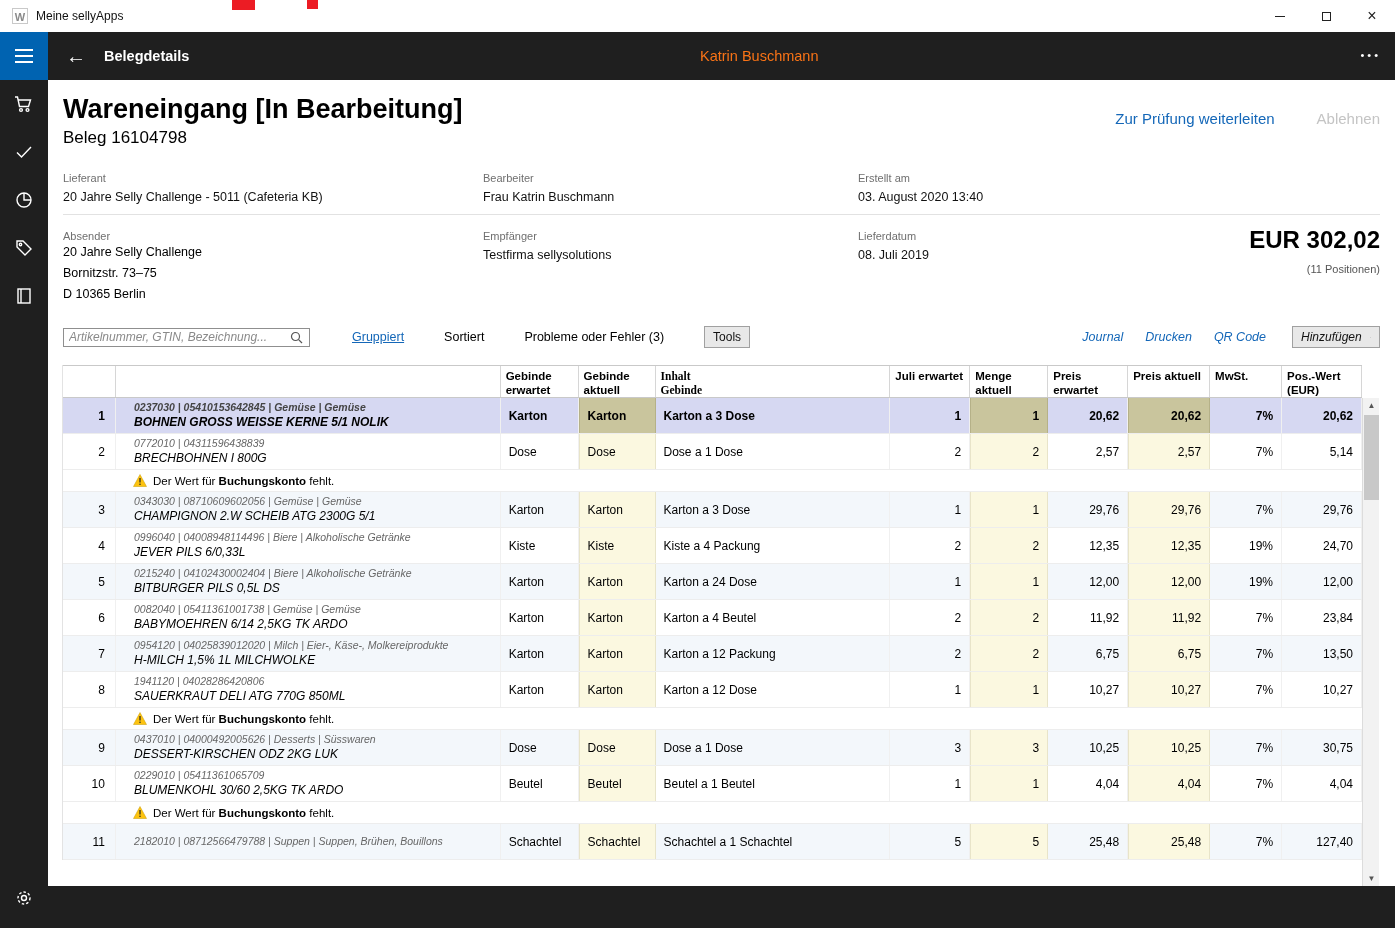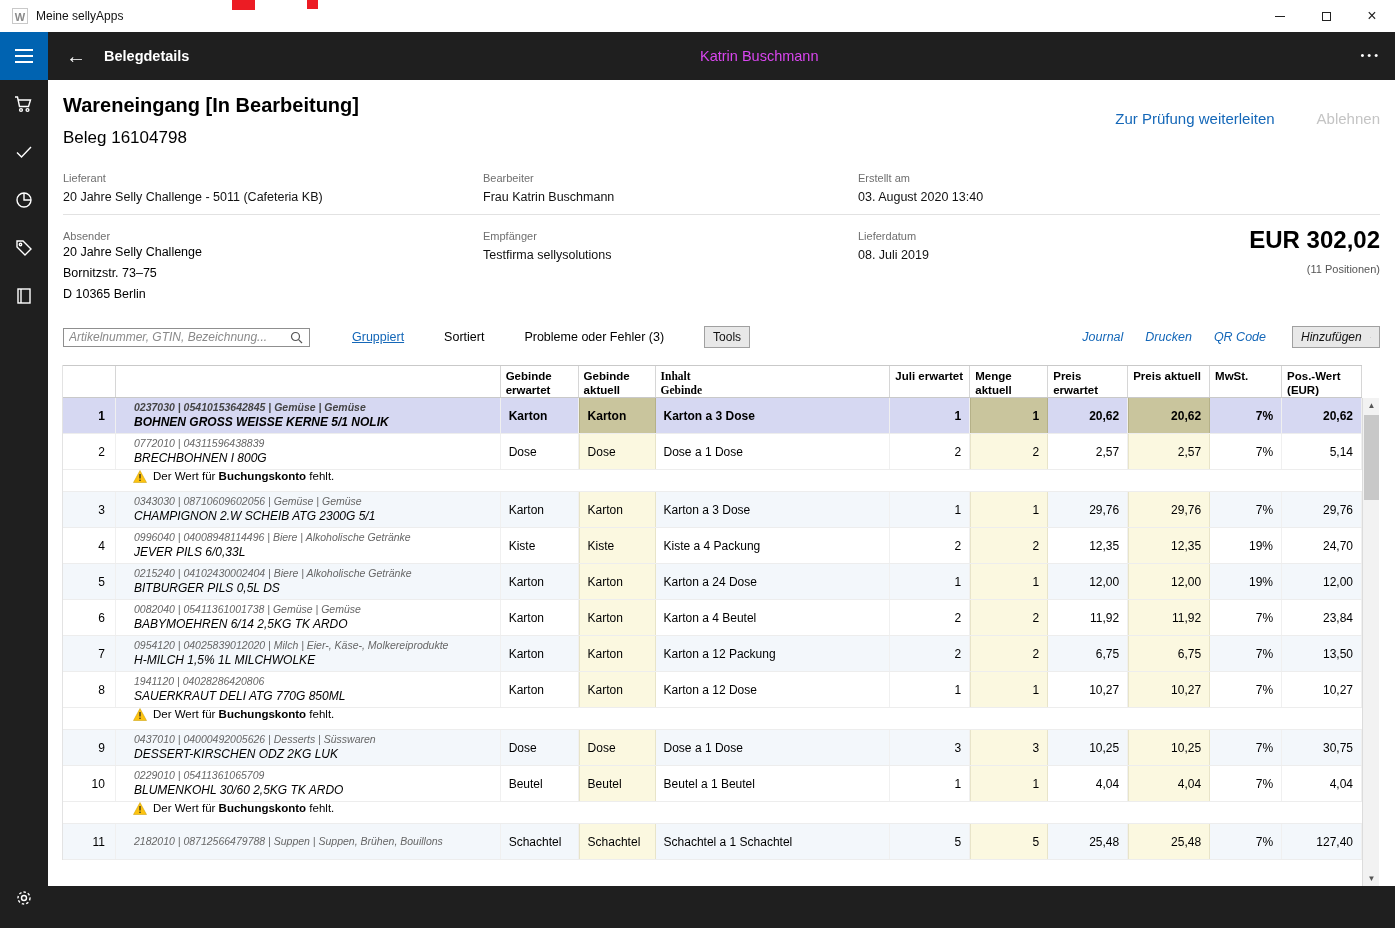--- a/index.html
+++ b/index.html
@@ -18,32 +18,32 @@
   .win-btn { width:46px; height:32px; display:flex; align-items:center; justify-content:center; }
   .glyph-min { width:10px; height:1px; background:#222; display:block; }
   .glyph-max { width:9px; height:9px; border:1px solid #222; display:block; }
   .glyph-close { font-size:16px; color:#222; line-height:1; }
   
   .appbar { position:absolute; left:0; top:32px; width:1395px; height:48px; background:#1f1f1f; }
   .hamburger { position:absolute; left:0; top:0; width:48px; height:48px; background:#0063b1; display:flex; flex-direction:column; align-items:center; justify-content:center; gap:4px; }
   .hamburger i { width:18px; height:2px; background:#fff; display:block; }
   .back-btn { position:absolute; left:58px; top:0; width:36px; height:48px; color:#fff; font-size:20px; display:flex; align-items:center; justify-content:center; }
   .appbar-title { position:absolute; left:104px; top:0; line-height:48px; color:#fff; font-size:14.5px; font-weight:bold; }
-  .appbar-user { position:absolute; left:700px; top:0; line-height:48px; color:#d946ef; font-size:14.5px; }
+  .appbar-user { position:absolute; left:700px; top:0; line-height:48px; color:#f97316; font-size:14.5px; }
   .appbar-more { position:absolute; right:14px; top:0; line-height:46px; color:#fff; font-size:11px; letter-spacing:3px; }
   
   .sidebar { position:absolute; left:0; top:80px; width:48px; height:848px; background:#1f1f1f; }
   .side-item { width:48px; height:48px; display:flex; align-items:center; justify-content:center; }
   .side-gear { position:absolute; bottom:6px; left:0; }
   .icon-svg { stroke:#fff; fill:none; stroke-width:1.4; }
   
   .bottombar { position:absolute; left:48px; top:886px; width:1347px; height:42px; background:#1f1f1f; }
   
   .main { position:absolute; left:48px; top:80px; width:1347px; height:806px; background:#fff; overflow:hidden; }
-  .page-title { position:absolute; left:15px; top:14px; font-size:20px; font-weight:bold; }
+  .page-title { position:absolute; left:15px; top:14px; font-size:27px; font-weight:bold; }
   .page-sub { position:absolute; left:15px; top:48px; font-size:17px; }
   .actions { position:absolute; right:15px; top:30px; display:flex; gap:42px; font-size:15px; }
   .link-blue { color:#1467b8; }
   .link-disabled { color:#c4c4c4; }
   .meta-label { font-size:11px; color:#6f6f6f; }
   .meta-value { font-size:12.5px; color:#111; margin-top:6px; }
   .meta-col1 { position:absolute; left:15px; }
   .meta-col2 { position:absolute; left:435px; }
   .meta-col3 { position:absolute; left:810px; }
   .meta-row1 { top:92px; }
@@ -82,21 +82,21 @@
   .td { display:flex; align-items:center; font-size:12px; border-right:1px solid #f0f0f0; overflow:hidden; }
   .td.c-ge,.td.c-ga,.td.c-inhalt { padding-left:8px; }
   .td-num { justify-content:flex-end; padding-right:10px; }
   .td-r { justify-content:flex-end; padding-right:8px; }
   .td.c-desc { flex-direction:column; align-items:flex-start; justify-content:center; padding-left:18px;font-style:italic; }
   .art-meta { font-size:10.5px; color:#666; line-height:13px; }
   .art-name { font-size:12px; color:#000; line-height:15px; margin-top:1px; }
   .cell-aktuell { background:#fbf8e0; border-left:1px solid #e8e4c9; border-right:1px solid #e8e4c9; }
   .trow.selected .cell-aktuell { background:#c9c59d; border-color:#b5b188; }
   .trow.selected .art-meta { color:#444; }
-  .warnrow { display:flex; align-items:flex-start; height:22px; padding-left:70px; background:#fff; border-bottom:1px solid #ededed; font-size:11.5px; }
+  .warnrow { display:flex; align-items:center; height:22px; padding-left:70px; background:#fff; border-bottom:1px solid #ededed; font-size:11.5px; }
   .warnrow svg { margin-right:6px; flex:none; }
   
   .vscroll { position:absolute; right:0; top:33px; width:17px; height:488px; background:#f2f2f2; border-left:1px solid #dcdcdc; }
   .scroll-arrow { position:absolute; left:0; width:17px; height:15px; font-size:8px; color:#555; text-align:center; line-height:15px; }
   .arrow-up { top:0; }
   .arrow-down { bottom:0; }
   .scroll-thumb { position:absolute; left:1px; top:17px; width:15px; height:85px; background:#c8c8c8; }
 </style>
 </head>
 <body>

